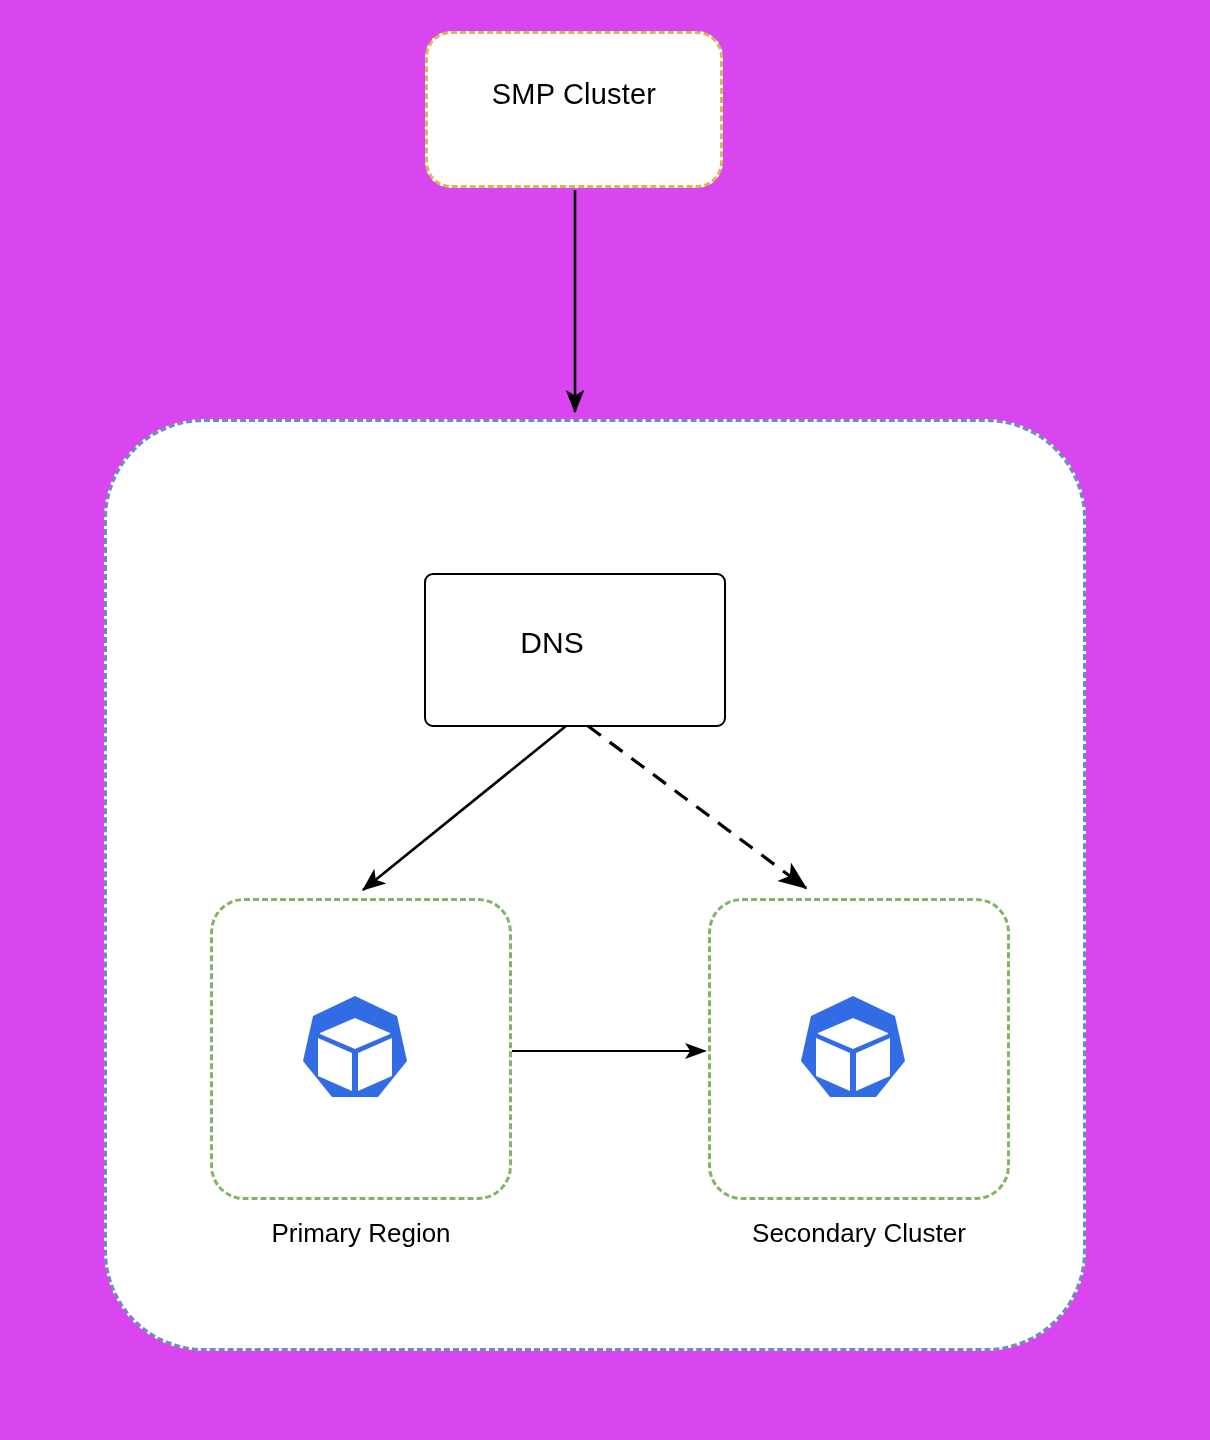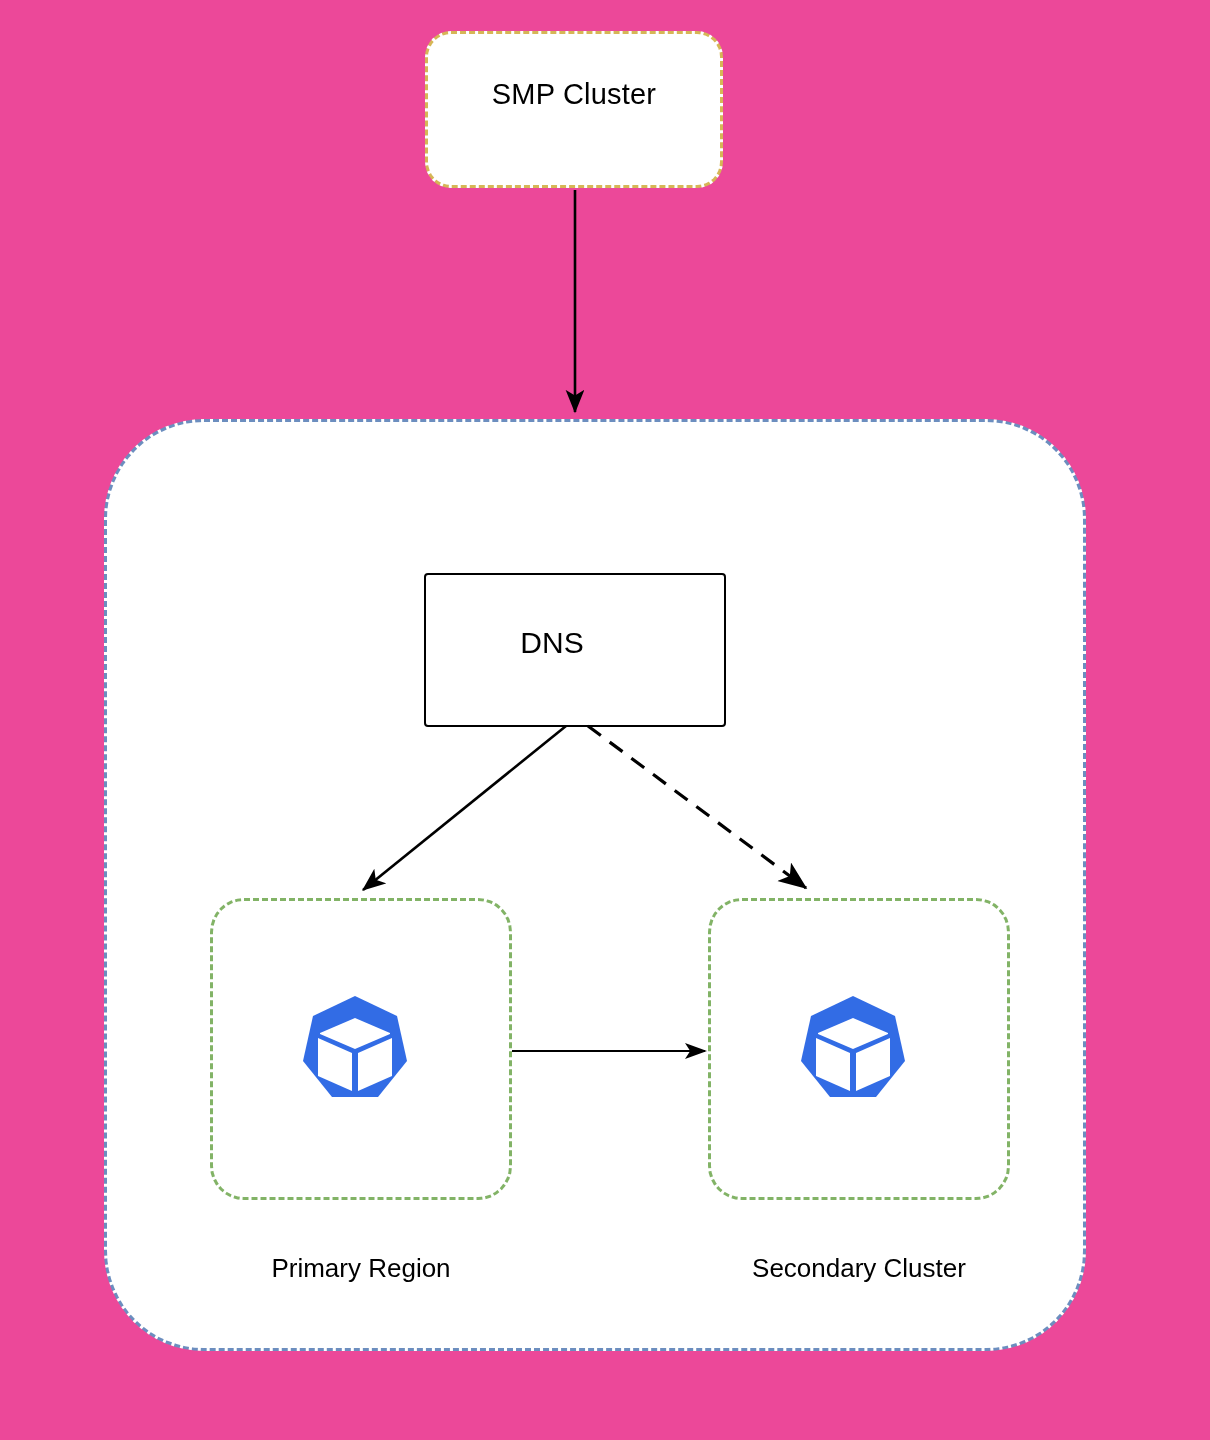--- a/index.html
+++ b/index.html
@@ -7,21 +7,21 @@
     padding: 0;
     background: #ffffff;
   }
   body {
     font-family: "Liberation Sans", sans-serif;
   }
   #canvas {
     position: relative;
     width: 1210px;
     height: 1440px;
-    background: #ec4899;
+    background: #d946ef;
     overflow: hidden;
   }
   .box {
     position: absolute;
     box-sizing: border-box;
     background: #ffffff;
   }
   
   #smp-cluster-box {
     left: 425px;
@@ -50,21 +50,21 @@
     border: 3px dashed #6c8ebf;
     border-radius: 100px;
   }
   
   #dns-box {
     left: 424px;
     top: 573px;
     width: 302px;
     height: 154px;
     border: 2.5px solid #000000;
-    border-radius: 4px;
+    border-radius: 9px;
   }
   #dns-label {
     position: absolute;
     left: 0;
     width: 252px;
     top: 51px;
     text-align: center;
     font-size: 30px;
     color: #000000;
   }
@@ -79,21 +79,20 @@
   #primary-region-box { left: 210px; }
   #secondary-region-box { left: 708px; }
 
   .region-label {
     position: absolute;
     top: 1218px;
     width: 302px;
     text-align: center;
     font-size: 26px;
     color: #000000;
-    margin-top: 35px;
   }
   #primary-region-label { left: 210px; }
   #secondary-region-label { left: 708px; }
 
   
   .k8s-logo {
     position: absolute;
     top: 992px;
     width: 118px;
     height: 118px;

